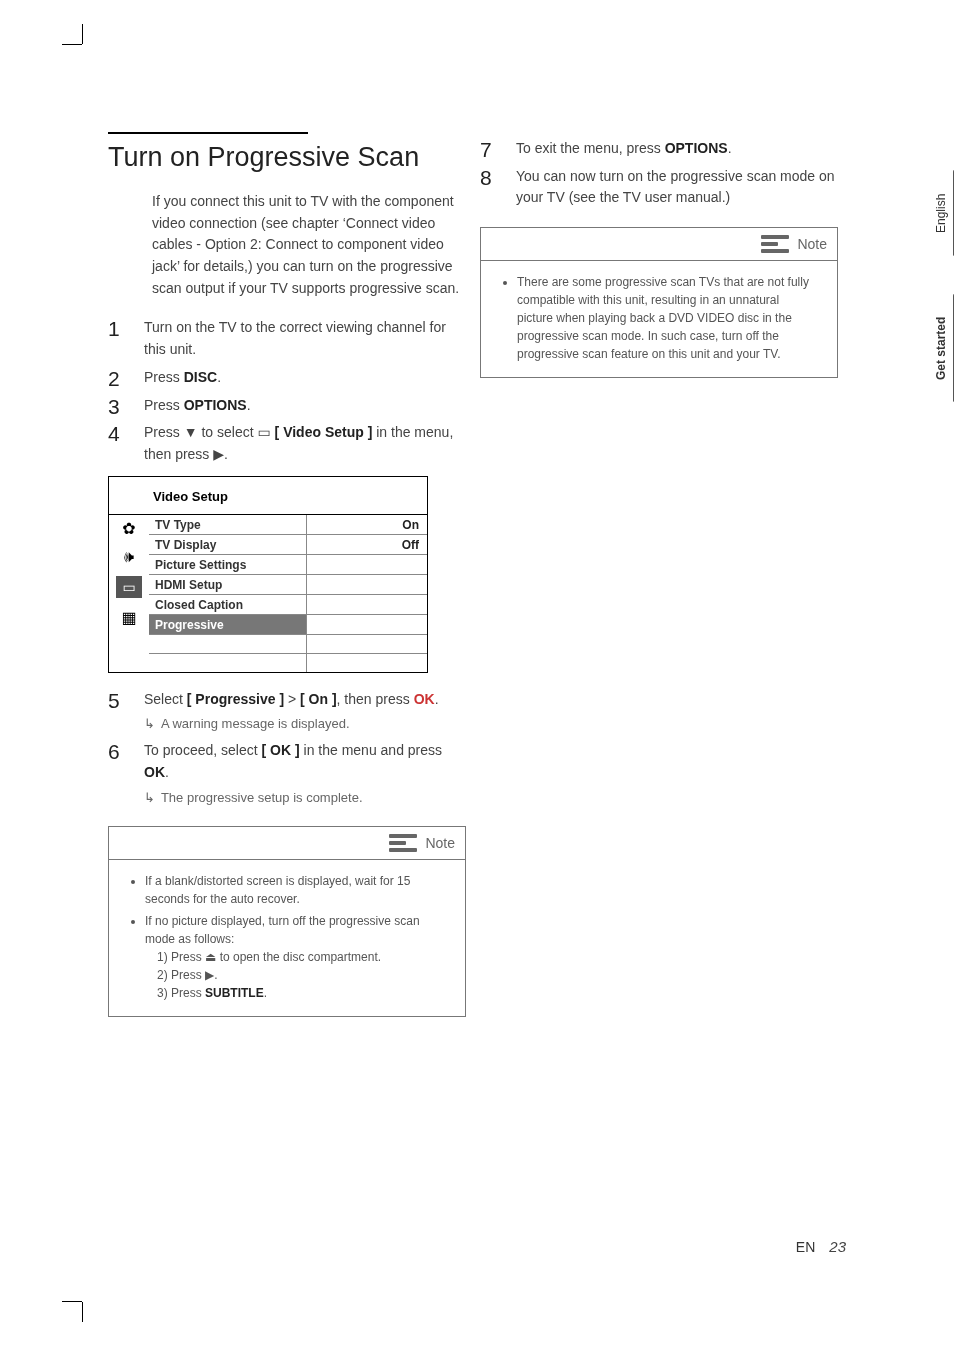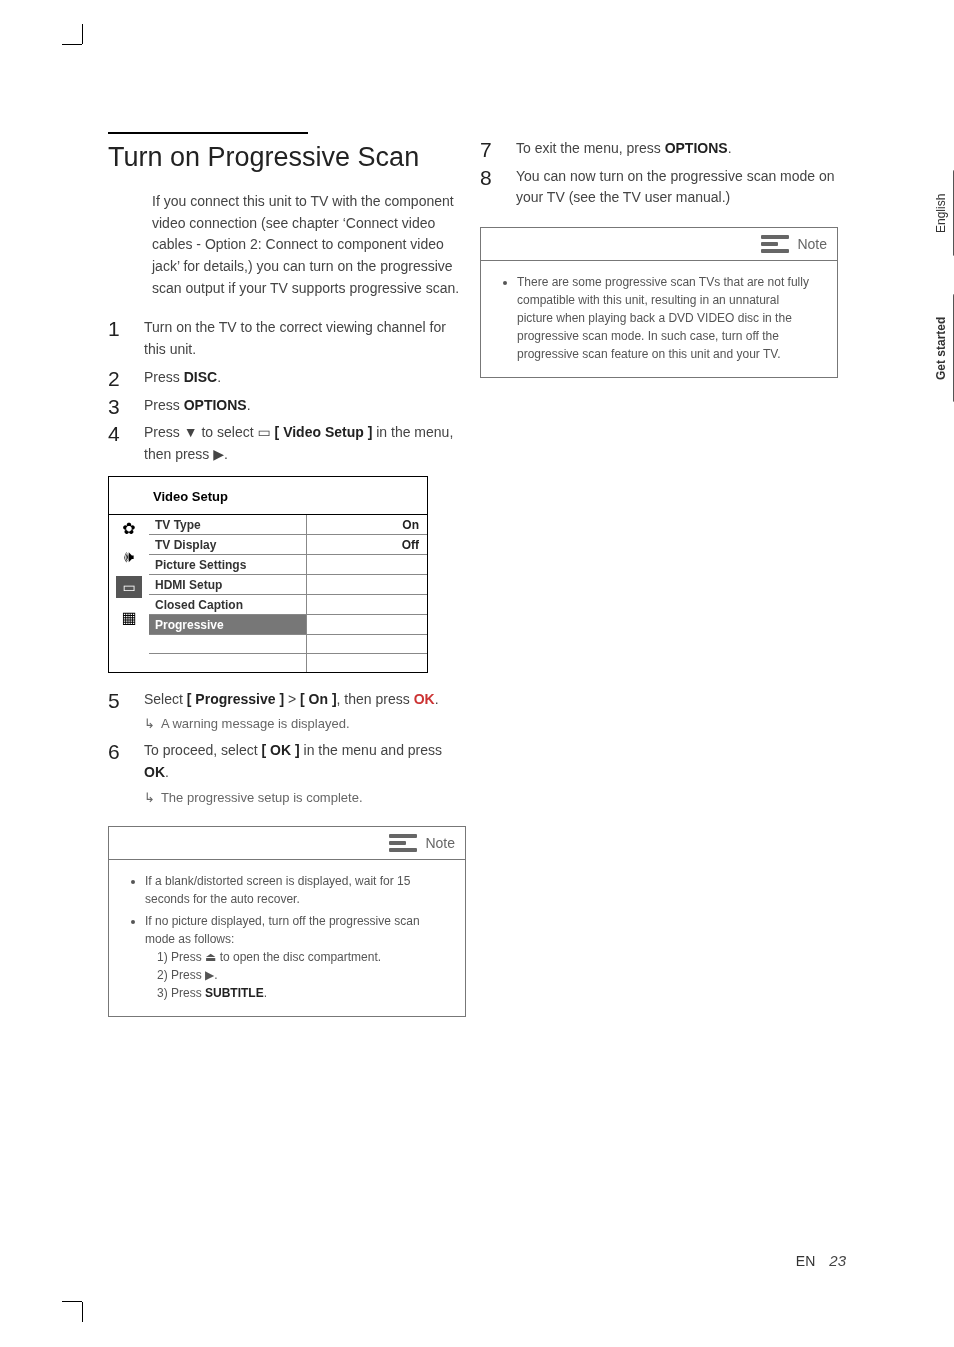--- a/index.html
+++ b/index.html
@@ -191,21 +191,21 @@
   .tab .bar {
     position:absolute;
     left:-8px; top:0; bottom:0;
     width:3px; background:#555; border-radius:2px;
   }
 
   
   .footer {
     position:absolute;
     right:108px;
-    bottom:78px;
+    bottom:92px;
     font-size:14px;
     color:#333;
     display:flex;
     gap:14px;
     align-items:baseline;
   }
   .footer .pg { font-size:15px; color:#444;font-style:italic; }
 
   
   .crop {

